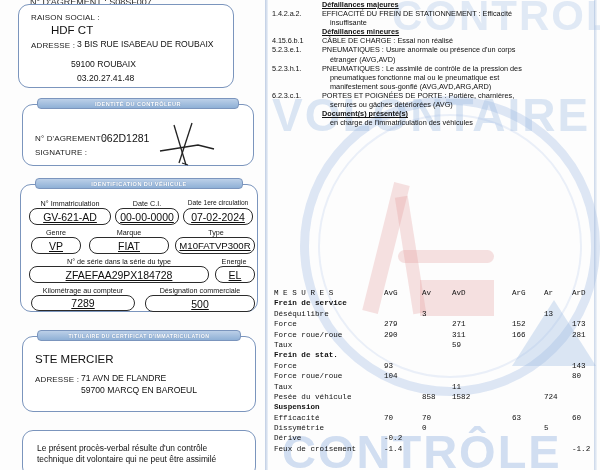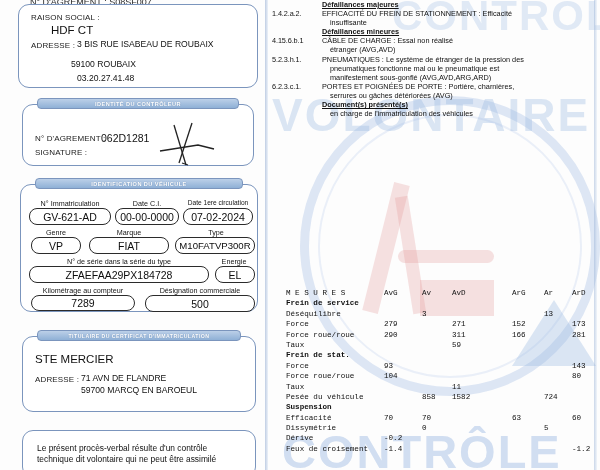--- a/index.html
+++ b/index.html
@@ -148,20 +148,21 @@
     border: 1.1px solid #2b2b2b;
     border-radius: 8px;
     background: rgba(255,255,255,0.75);
     display: flex;
     align-items: center;
     justify-content: center;
     font-size: 10.5px;
     color: #0d0d0d;
     white-space: nowrap;
     overflow: hidden;
+    text-decoration: underline;
   }
   .cap {
     position: absolute;
     font-size: 7.2px;
     color: #141414;
     text-align: center;
     white-space: nowrap;
   }
 
   
@@ -201,21 +202,21 @@
     position: absolute;
     left: 4px;
     top: 288px;
     width: 322px;
     font-family: "Liberation Mono", monospace;
     font-size: 7.6px;
     line-height: 10.4px;
     color: #111;
   }
   .m-row { position: relative; height: 10.4px; white-space: nowrap; }
-  .m-name { position: absolute; left: 12px; }
+  .m-name { position: absolute; left: 0; }
   .m-name.bold { font-weight: bold; }
   .m-c1 { position: absolute; left: 110px; }
   .m-c2 { position: absolute; left: 148px; }
   .m-c3 { position: absolute; left: 178px; }
   .m-c4 { position: absolute; left: 238px; }
   .m-c5 { position: absolute; left: 270px; }
   .m-c6 { position: absolute; left: 298px; }
 
   
   .pv-text {
@@ -255,21 +256,21 @@
     <div class="wm-bigtext wm-controle">CONTRÔLE</div>
   </div>
 
   <div class="vdivider"></div>
   <div class="vdivider2"></div>
 
   <div class="col-left">
 
     <div class="top-cut">N° D'AGREMENT :          S08SF007</div>
 
-    <div class="panel" style="left:18px; top:4px; width:240px; height:84px;">
+    <div class="panel" style="left:18px; top:4px; width:216px; height:84px;">
       <div class="lbl" style="position:absolute;left:12px;top:8px;">RAISON SOCIAL :</div>
       <div class="lbl-bold" style="position:absolute;left:12px;top:19px;padding-left:20px;">HDF CT</div>
       <div class="lbl" style="position:absolute;left:12px;top:36px;">ADRESSE :</div>
       <div class="addr-line" style="left:58px;top:34px;">3 BIS RUE ISABEAU DE ROUBAIX</div>
       <div class="addr-line" style="left:52px;top:54px;">59100 ROUBAIX</div>
       <div class="addr-line" style="left:58px;top:68px;">03.20.27.41.48</div>
     </div>
 
     <div class="panel" style="left:22px; top:104px; width:232px; height:62px;">
       <div class="panel-hdr">IDENTITÉ DU CONTRÔLEUR</div>
@@ -346,25 +347,29 @@
       </div>
       <div class="d-cont">insuffisante</div>
 
       <div class="d-head">Défaillances mineures</div>
 
       <div class="d-row">
         <div class="d-code">4.15.6.b.1</div>
         <div class="d-text">CÂBLE DE CHARGE : Essai non réalisé</div>
       </div>
 
+      <div class="d-row">
+        <div class="d-code">5.2.3.e.1.</div>
+        <div class="d-text">PNEUMATIQUES : Usure anormale ou présence d'un corps</div>
+      </div>
       <div class="d-cont">étranger (AVG,AVD)</div>
 
       <div class="d-row">
         <div class="d-code">5.2.3.h.1.</div>
-        <div class="d-text">PNEUMATIQUES : Le système de étranger de la pression des</div>
+        <div class="d-text">PNEUMATIQUES : Le assimilé de contrôle de la pression des</div>
       </div>
       <div class="d-cont">pneumatiques fonctionne mal ou le pneumatique est</div>
       <div class="d-cont">manifestement sous-gonflé (AVG,AVD,ARG,ARD)</div>
 
       <div class="d-row">
         <div class="d-code">6.2.3.c.1.</div>
         <div class="d-text">PORTES ET POIGNÉES DE PORTE : Portière, charnières,</div>
       </div>
       <div class="d-cont">serrures ou gâches détériorées (AVG)</div>
 

